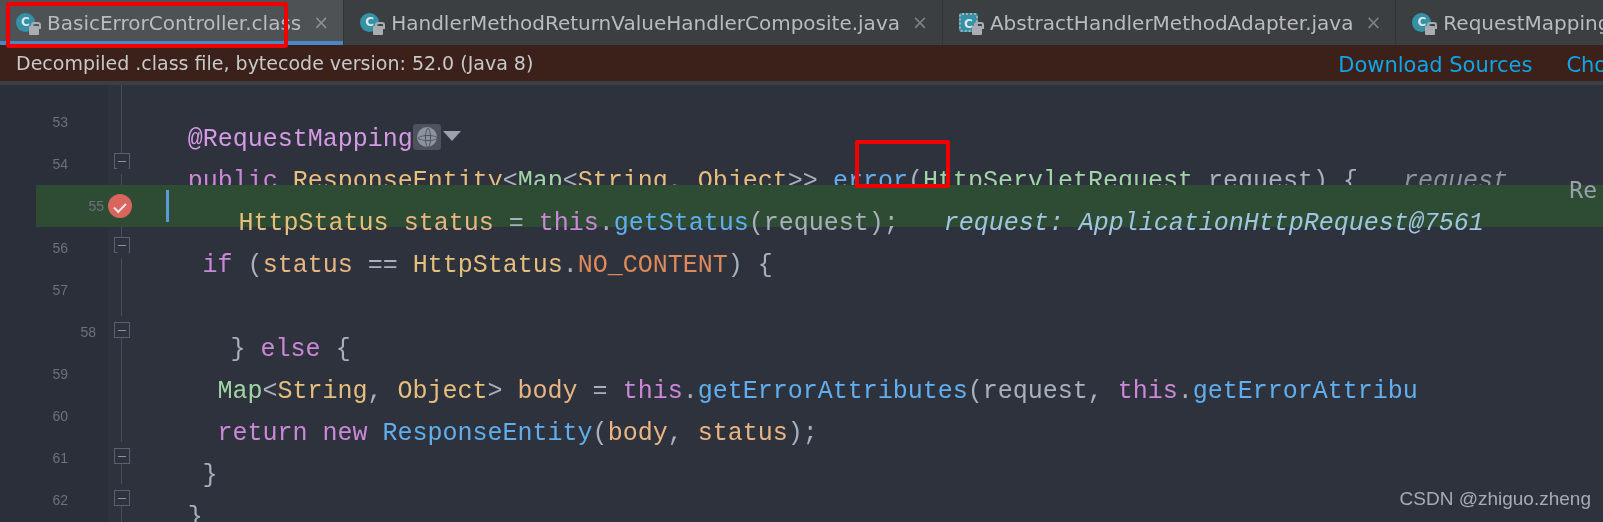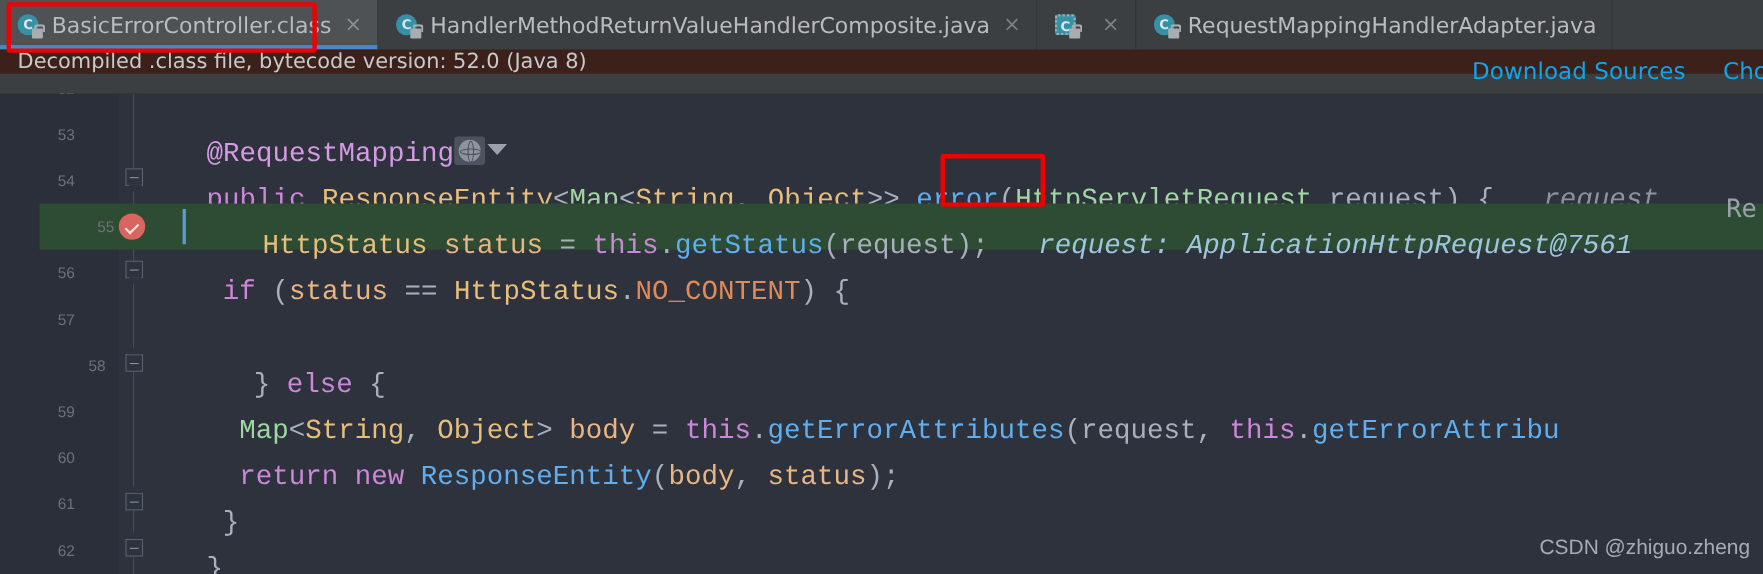--- a/index.html
+++ b/index.html
@@ -68,21 +68,21 @@
 
   
   .tab-highlight {
     position: absolute; left: 6px; top: 2px; width: 282px; height: 46px;
     border: 4px solid #f00000; border-radius: 3px;
     pointer-events: none; z-index: 20;
   }
 
   
   .notifbar {
-    position: absolute; top: 45px; left: 0; width: 1603px; height: 22px;
+    position: absolute; top: 45px; left: 0; width: 1603px; height: 36px;
     background: #3b211a;
     display: flex; align-items: center;
     padding-left: 16px;
   }
   .notif-text { color: #c7c9cb; font-size: 19px; }
   .notif-actions {
     position: absolute; right: 0; top: 0; height: 40px;
     display: flex; align-items: center; gap: 34px; padding-right: 0;
   }
   .notif-link { color: #0ea5e9; font-size: 21px; white-space: nowrap; }
@@ -248,20 +248,21 @@
           <span class="lock"></span>
         </span>
         <span>HandlerMethodReturnValueHandlerComposite.java</span>
         <span class="tab-close">×</span>
       </div>
       <div class="tab">
         <span class="tab-icon abstract">
           <span class="circ">C</span>
           <span class="lock"></span>
         </span>
+        <span>AbstractHandlerMethodAdapter.java</span>
         <span class="tab-close">×</span>
       </div>
       <div class="tab">
         <span class="tab-icon">
           <span class="circ">C</span>
           <span class="lock"></span>
         </span>
         <span>RequestMappingHandlerAdapter.java</span>
       </div>
     </div>

